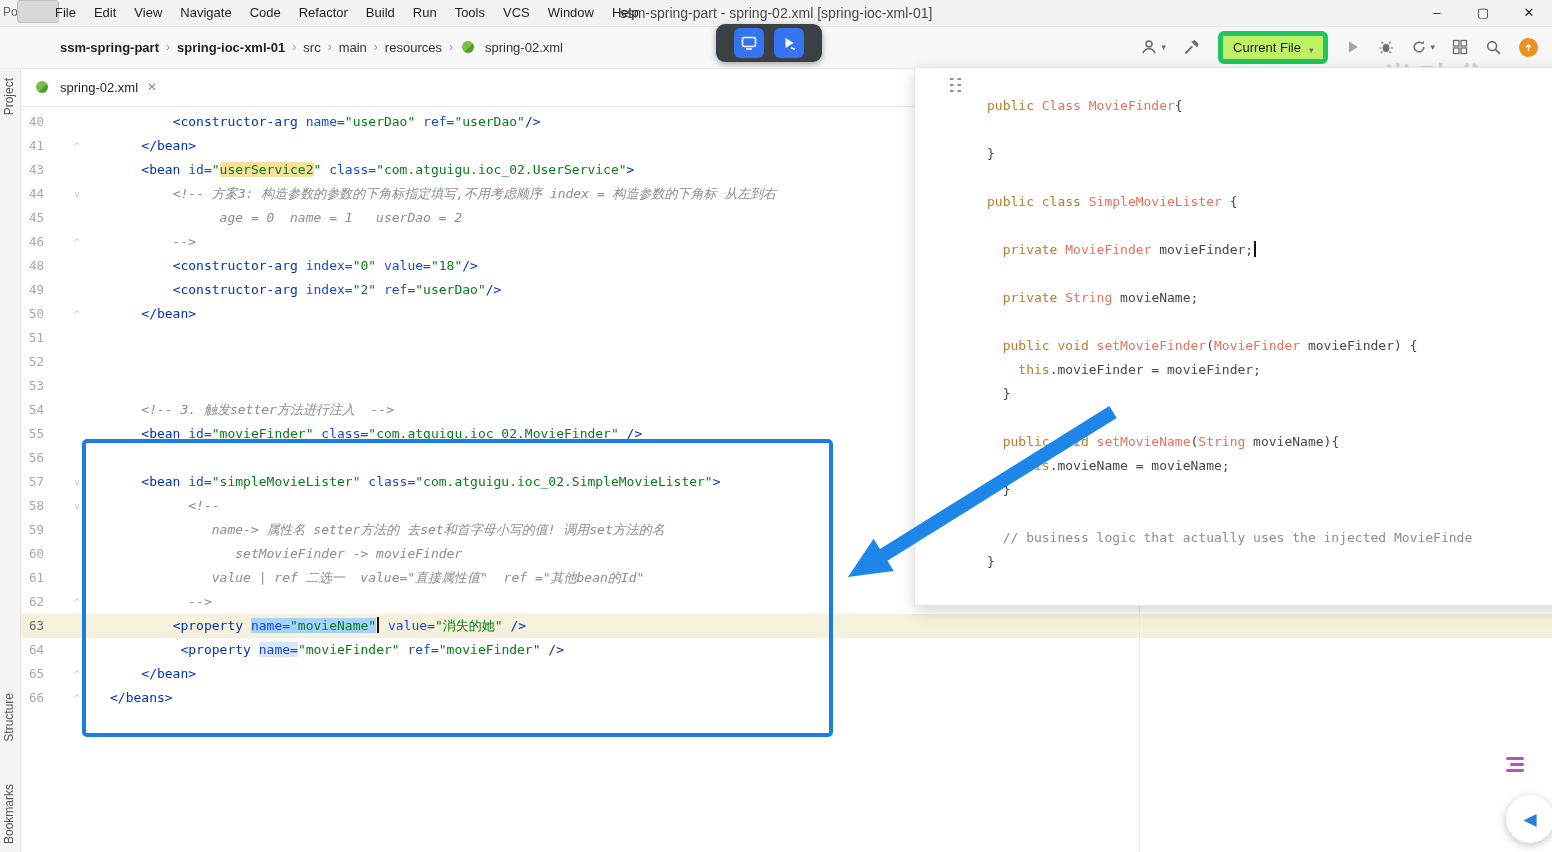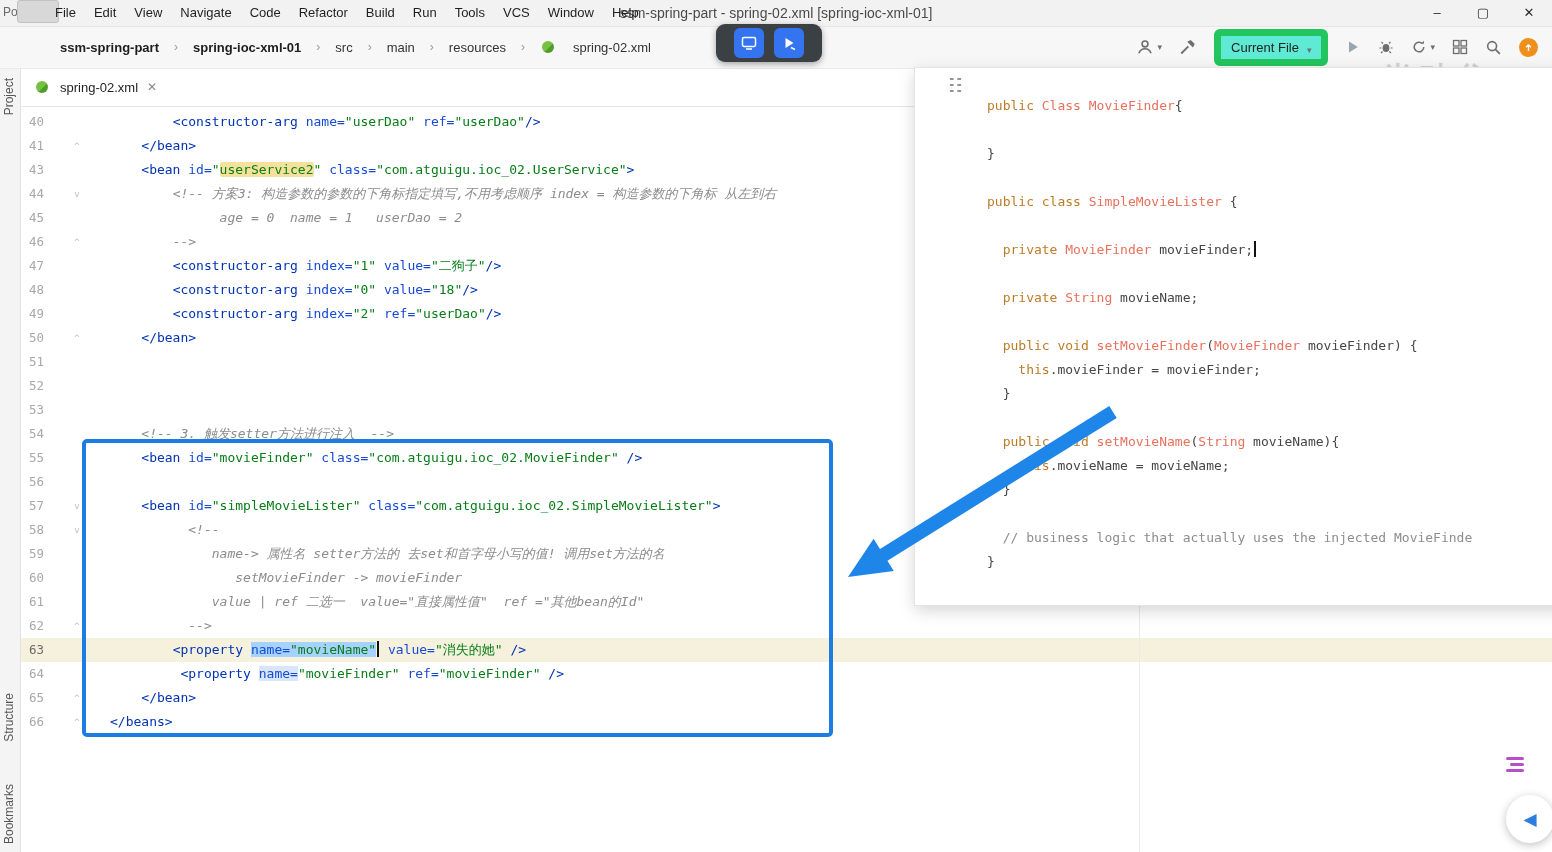--- a/index.html
+++ b/index.html
@@ -16,30 +16,30 @@
   .menu-item{font-size:13px;color:#1f1f1f;padding:0 9px;line-height:26px;cursor:default;}
   .win-title{position:absolute;left:50%;transform:translateX(-50%);font-size:14px;color:#4a4a4a;white-space:nowrap;}
   .win-controls{position:absolute;right:0;top:0;height:26px;display:flex;}
   .win-btn{width:46px;text-align:center;line-height:26px;font-size:13px;color:#2b2b2b;}
 
   
   .navbar{position:absolute;top:26px;left:0;right:0;height:42px;background:#f7f7f7;
           border-bottom:1px solid #ebebeb;display:flex;align-items:center;z-index:15;}
   .start-btn{position:absolute;left:10px;top:4px;background:#fff;border:1px solid #c6c6c6;border-radius:3px;
              font-size:12px;color:#333;padding:3px 8px;box-shadow:0 1px 3px rgba(0,0,0,.15);z-index:5;}
-  .breadcrumb{display:flex;align-items:center;margin-left:56px;font-size:13px;color:#333;gap:10px;white-space:nowrap;}
+  .breadcrumb{display:flex;align-items:center;margin-left:56px;font-size:13px;color:#333;gap:2px;white-space:nowrap;}
   .bc-item{padding:2px 4px;}
   .bc-item.bold{font-weight:bold;color:#1d1d1d;}
   .bc-sep{color:#9a9a9a;font-size:12px;padding:0 1px;}
   .spring-dot{display:inline-block;width:12px;height:12px;border-radius:50%;
               background:linear-gradient(135deg,#77c043 55%,#4f9e2a 55%);margin:0 5px 0 6px;vertical-align:-1px;}
   .nav-right{margin-left:auto;display:flex;align-items:center;gap:17px;margin-right:14px;z-index:3;}
   .nav-ic{display:inline-flex;align-items:center;gap:3px;color:#6e6e6e;}
   .chev{font-size:9px;color:#6e6e6e;}
-  .runconfig{background:#5eead4;border:7px solid #22c55e;border-radius:6px;padding:4px 10px;font-size:13px;
+  .runconfig{background:#bef264;border:5px solid #22c55e;border-radius:6px;padding:4px 10px;font-size:13px;
              color:#222;display:inline-flex;align-items:flex-end;gap:8px;}
   .update-circle{width:19px;height:19px;border-radius:50%;background:#f0901c;display:inline-flex;
                  align-items:center;justify-content:center;color:#fff;font-size:12px;font-weight:bold;}
   .watermark{position:absolute;right:60px;top:32px;font-size:30px;font-weight:bold;letter-spacing:6px;
              color:rgba(150,150,150,.38);z-index:1;pointer-events:none;}
 
   
   .cap-bar{position:absolute;left:716px;top:24px;width:106px;height:38px;background:#3b4045;border-radius:9px;
            box-shadow:0 2px 6px rgba(0,0,0,.35);display:flex;align-items:center;justify-content:center;gap:10px;z-index:50;}
   .cap-btn{width:30px;height:30px;border-radius:6px;background:#3574f0;display:flex;align-items:center;justify-content:center;}
@@ -265,25 +265,20 @@
         <span class="ln">45</span>
         <span class="fold"></span>
         <span class="codetext"><span class="c-com">              age = 0  name = 1   userDao = 2</span></span>
       </div>
       <div class="eline">
         <span class="ln">46</span>
         <span class="fold">^</span>
         <span class="codetext"><span class="c-pl">        </span><span class="c-com">--&gt;</span></span>
       </div>
       <div class="eline">
-        <span class="ln">47</span>
-        <span class="fold"></span>
-        <span class="codetext"><span class="c-pl">        </span><span class="c-tag">&lt;constructor-arg </span><span class="c-attr">index=</span><span class="c-str">"1"</span><span class="c-pl"> </span><span class="c-attr">value=</span><span class="c-str">"二狗子"</span><span class="c-tag">/&gt;</span></span>
-      </div>
-      <div class="eline">
         <span class="ln">48</span>
         <span class="fold"></span>
         <span class="codetext"><span class="c-pl">        </span><span class="c-tag">&lt;constructor-arg </span><span class="c-attr">index=</span><span class="c-str">"0"</span><span class="c-pl"> </span><span class="c-attr">value=</span><span class="c-str">"18"</span><span class="c-tag">/&gt;</span></span>
       </div>
       <div class="eline">
         <span class="ln">49</span>
         <span class="fold"></span>
         <span class="codetext"><span class="c-pl">        </span><span class="c-tag">&lt;constructor-arg </span><span class="c-attr">index=</span><span class="c-str">"2"</span><span class="c-pl"> </span><span class="c-attr">ref=</span><span class="c-str">"userDao"</span><span class="c-tag">/&gt;</span></span>
       </div>
       <div class="eline">

